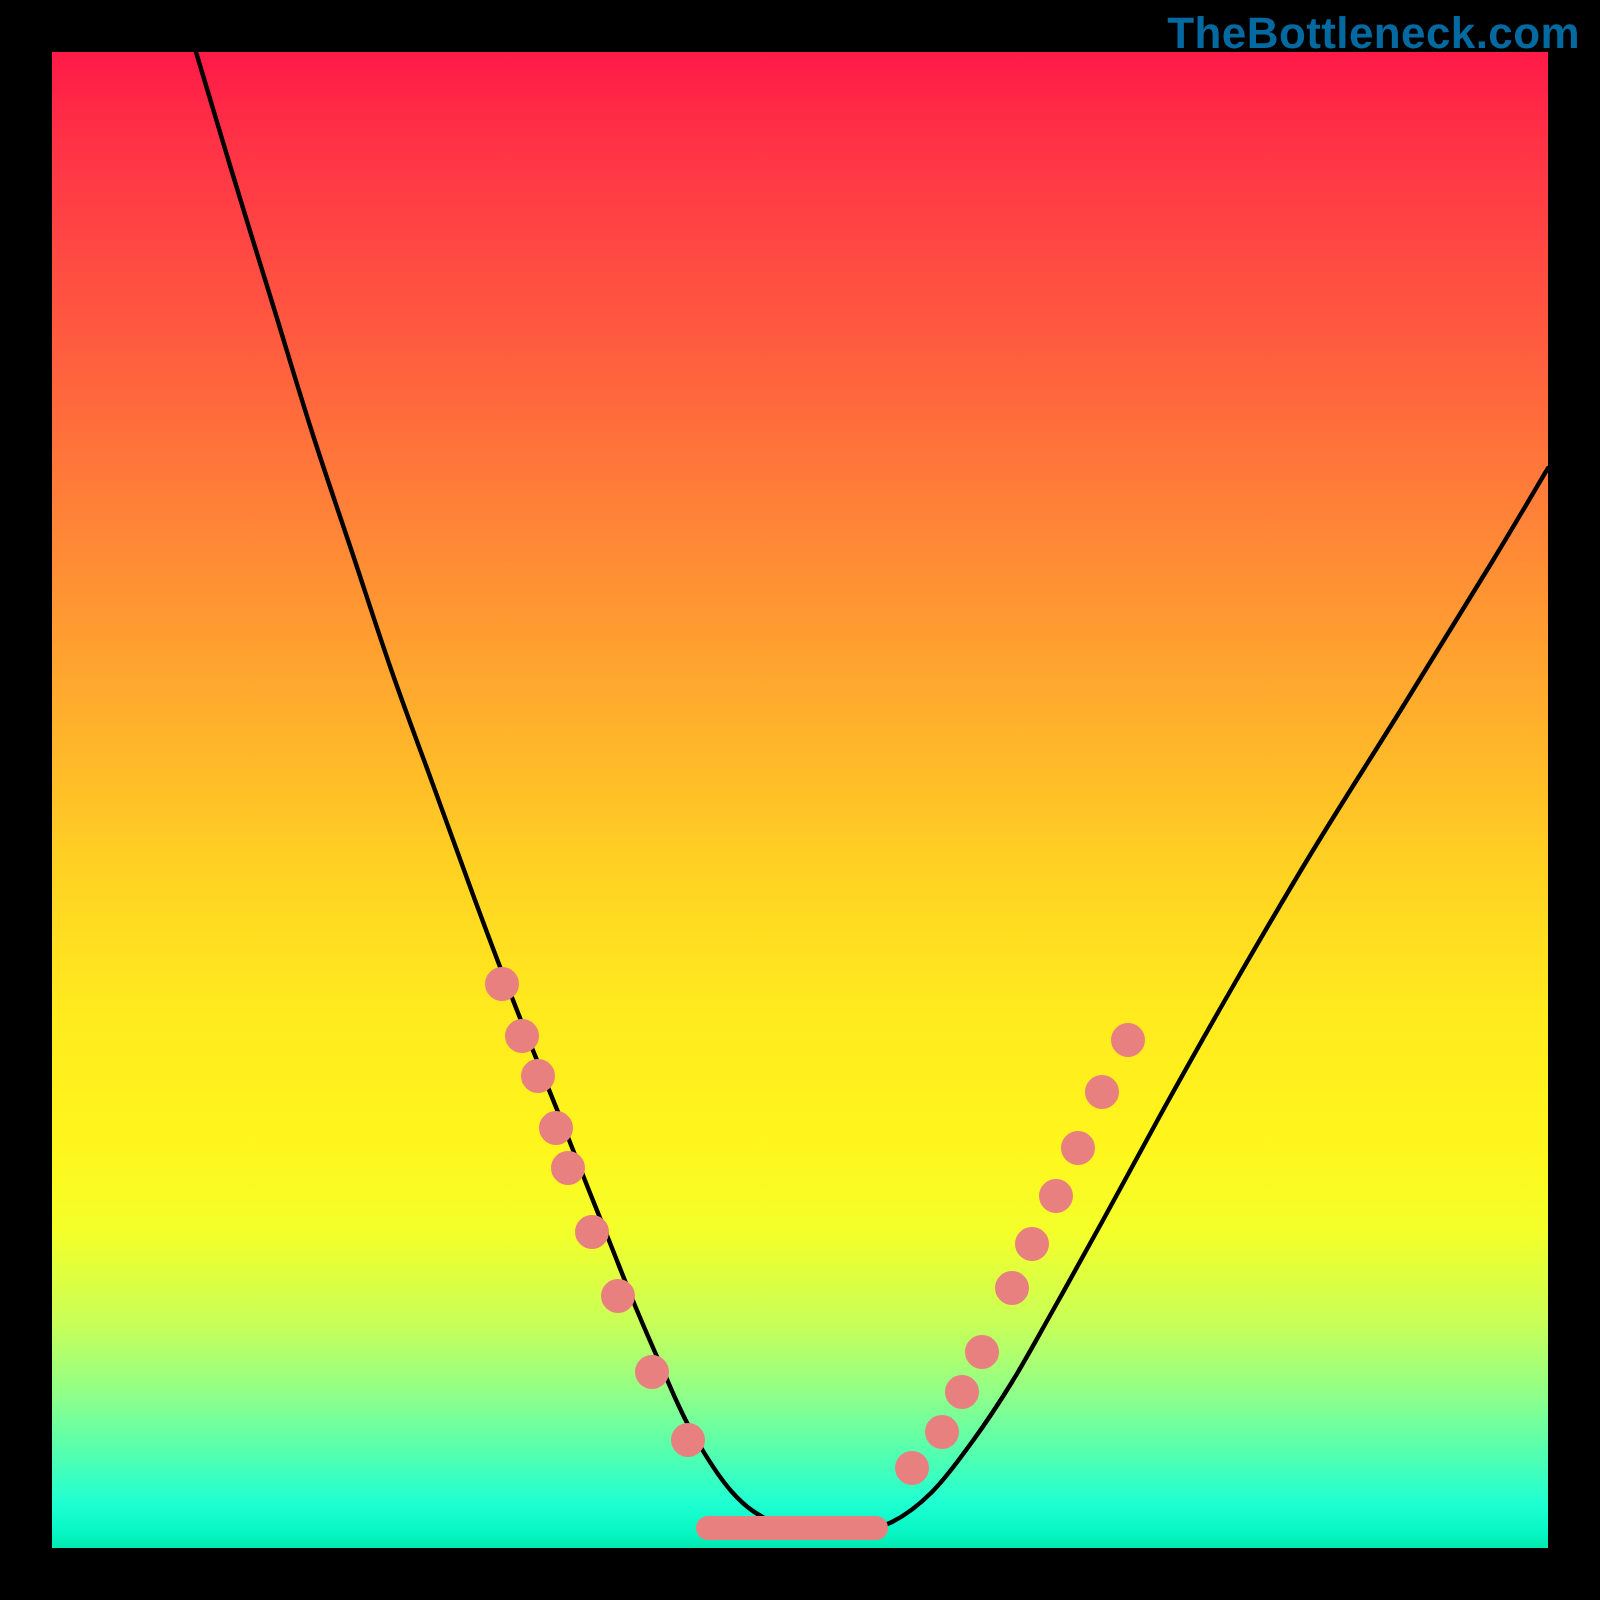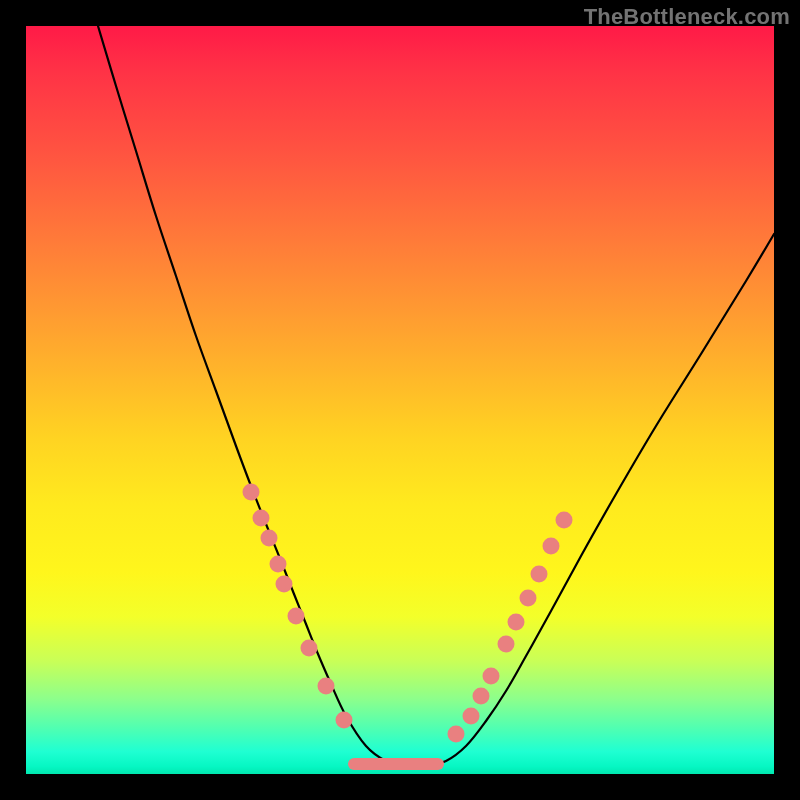--- a/index.html
+++ b/index.html
@@ -32,21 +32,21 @@
       #4effb3 94%,
       #1fffd2 97%,
       #06f7c3 99%,
       #00e8b0 100%
     );
   }
   .watermark {
     position: absolute;
     top: 4px;
     right: 10px;
-    color: #737373;
+    color: #0369a1;
     font-size: 22px;
     font-weight: 600;
     letter-spacing: 0.2px;
     user-select: none;
   }
   svg.plot {
     position: absolute;
     left: 0;
     top: 0;
     width: 748px;

